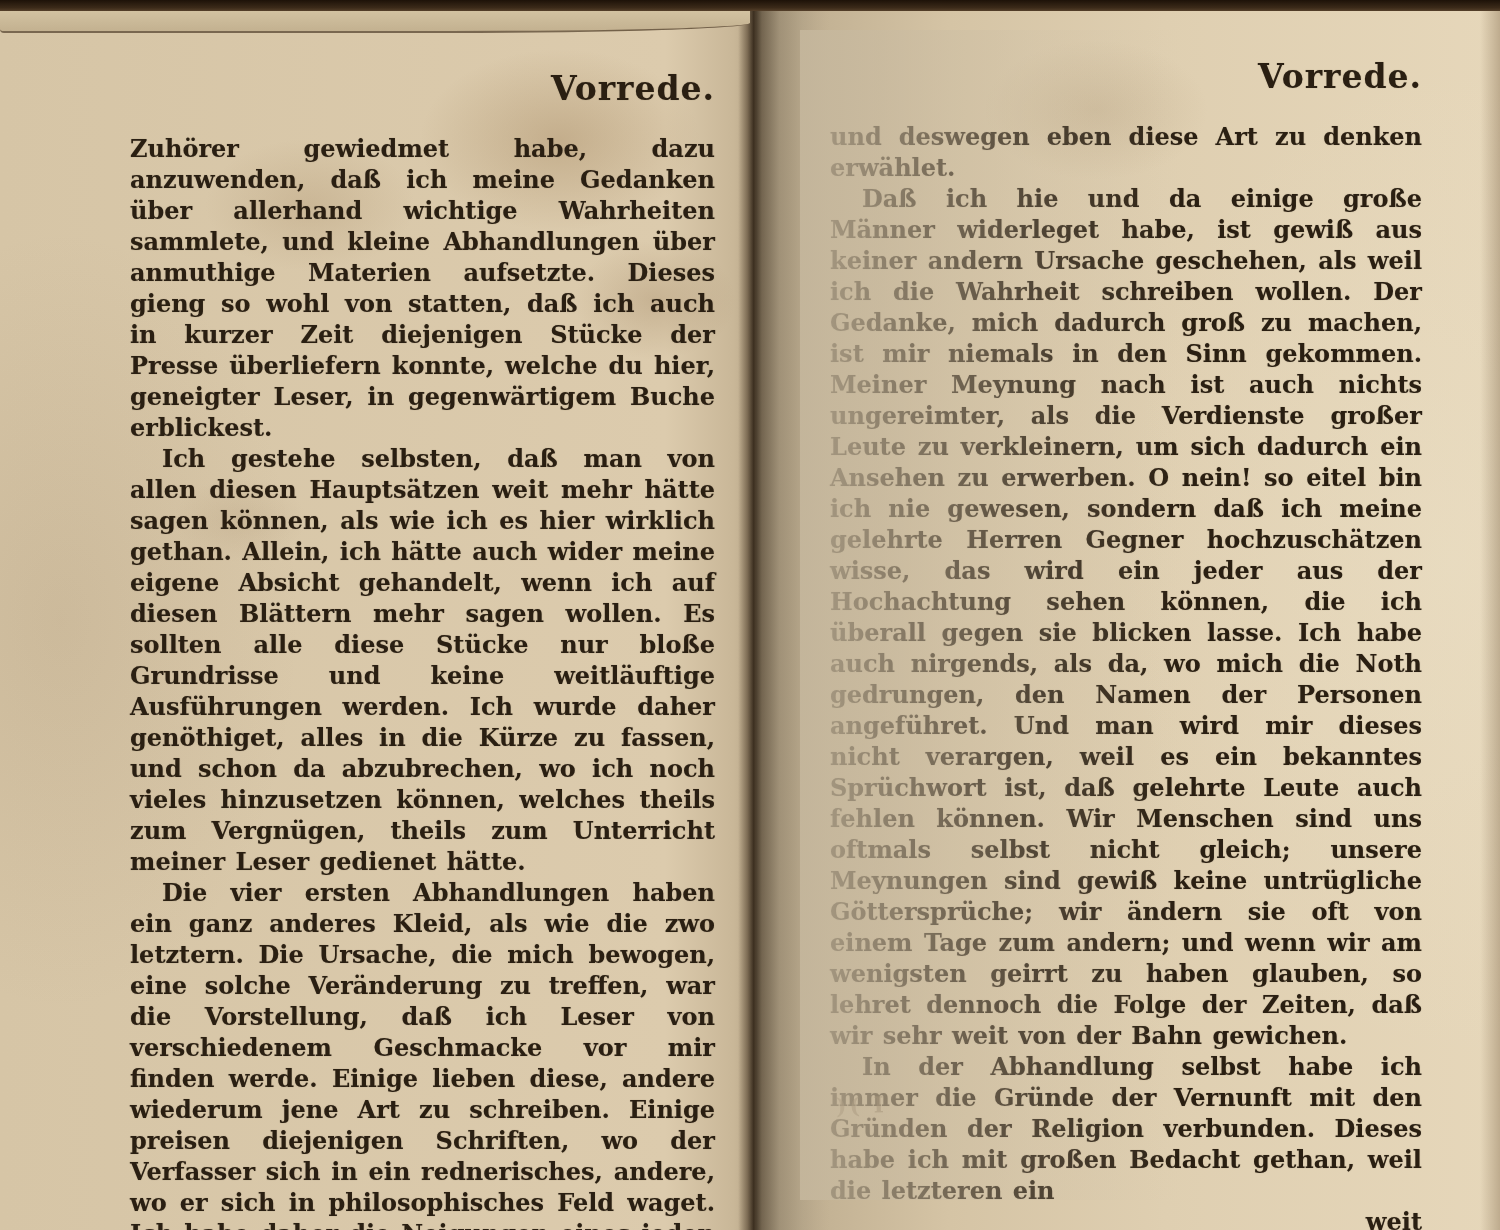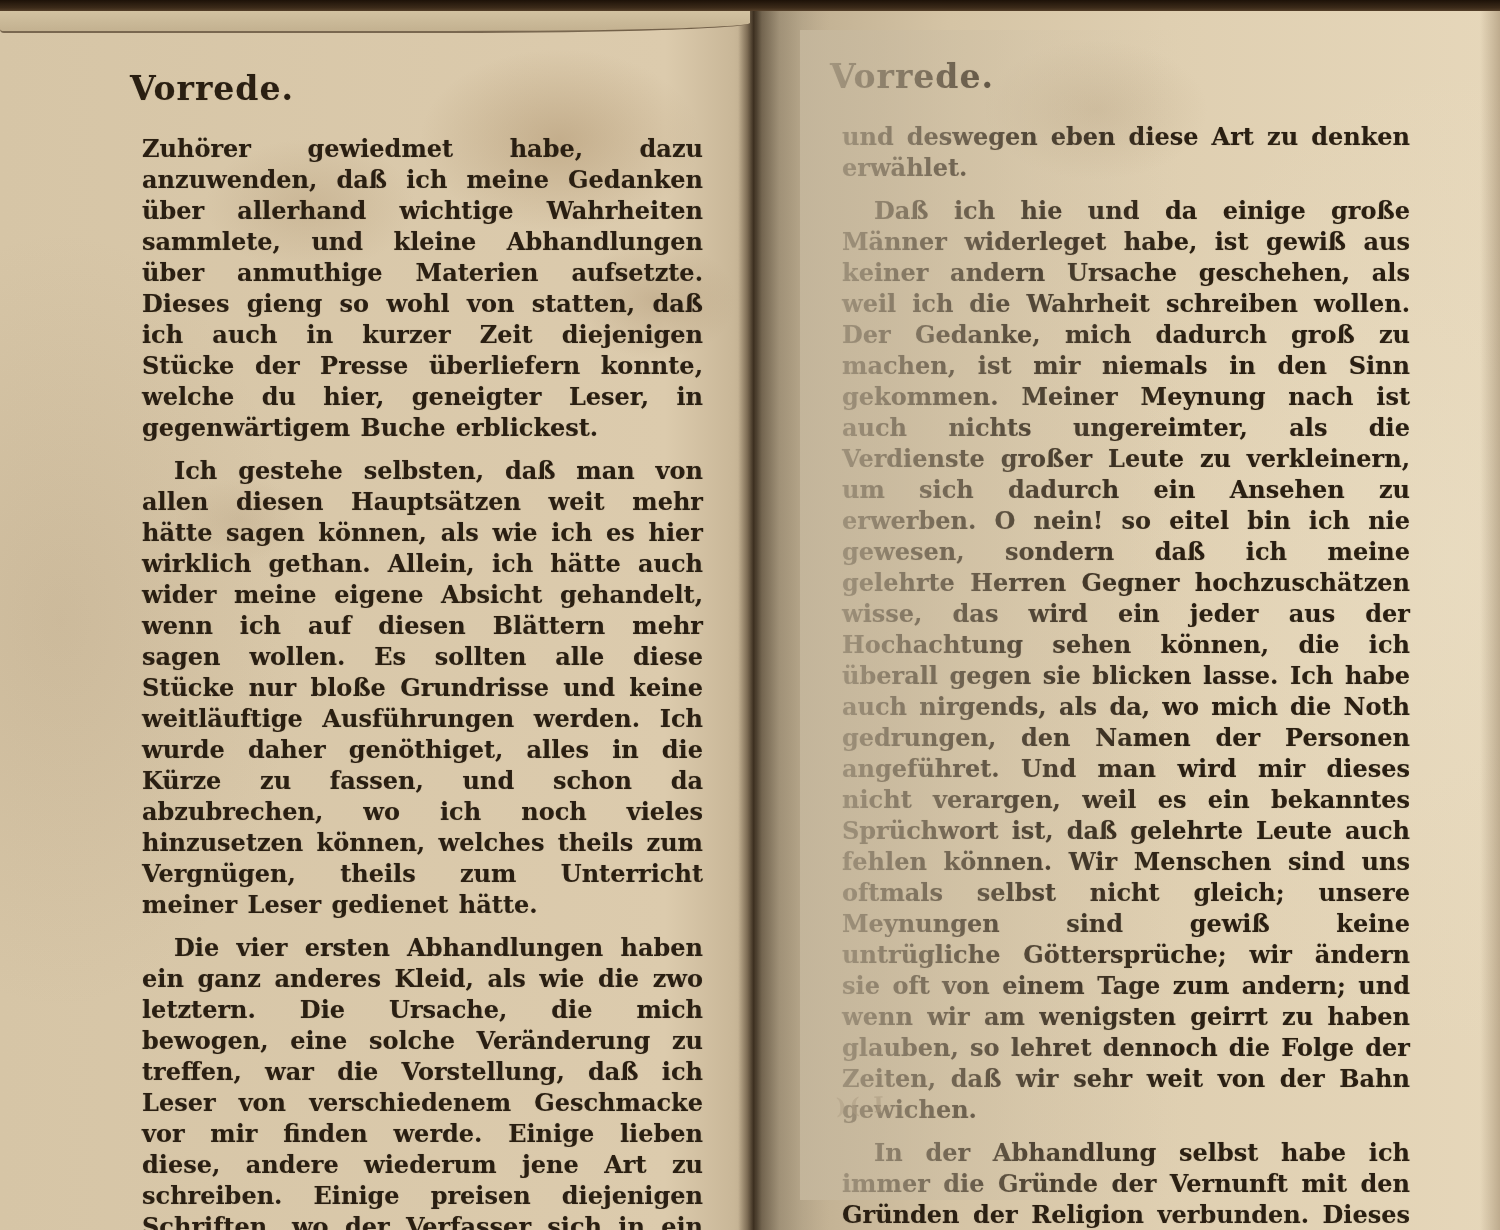--- a/index.html
+++ b/index.html
@@ -68,27 +68,27 @@
     font-size: 24px;
     line-height: 31px;
     text-align: justify;
     word-spacing: 2px;
     text-shadow: 0 0 1px rgba(42, 31, 18, 0.35);
   }
   .page-text-left  { top: 70px; left: 130px; width: 585px; }
   .page-text-right { top: 58px; left: 830px; width: 592px; }
 
   .running-title {
-    text-align: left;
+    text-align: right;
     font-size: 33px;
     line-height: 38px;
     letter-spacing: 1px;
     margin-bottom: 25px;
   }
-  .page-text p { margin: 12px; }
+  .page-text p { margin: 0; }
   .page-text p.indent { text-indent: 32px; }
   .catchword { text-align: right; }
 
   
   .gutter-fade {
     position: absolute; z-index: 4; pointer-events: none;
     left: 800px; top: 30px; width: 380px; height: 1170px;
     background: linear-gradient(to right,
       rgba(198,184,158,0.85) 0%,
       rgba(202,188,162,0.55) 30%,

